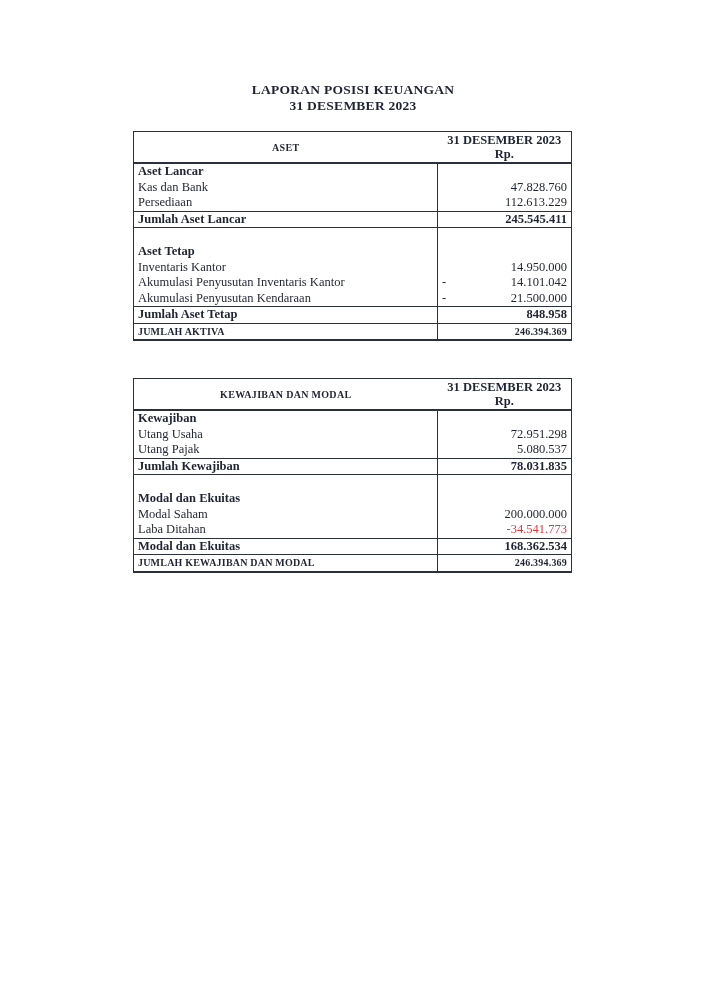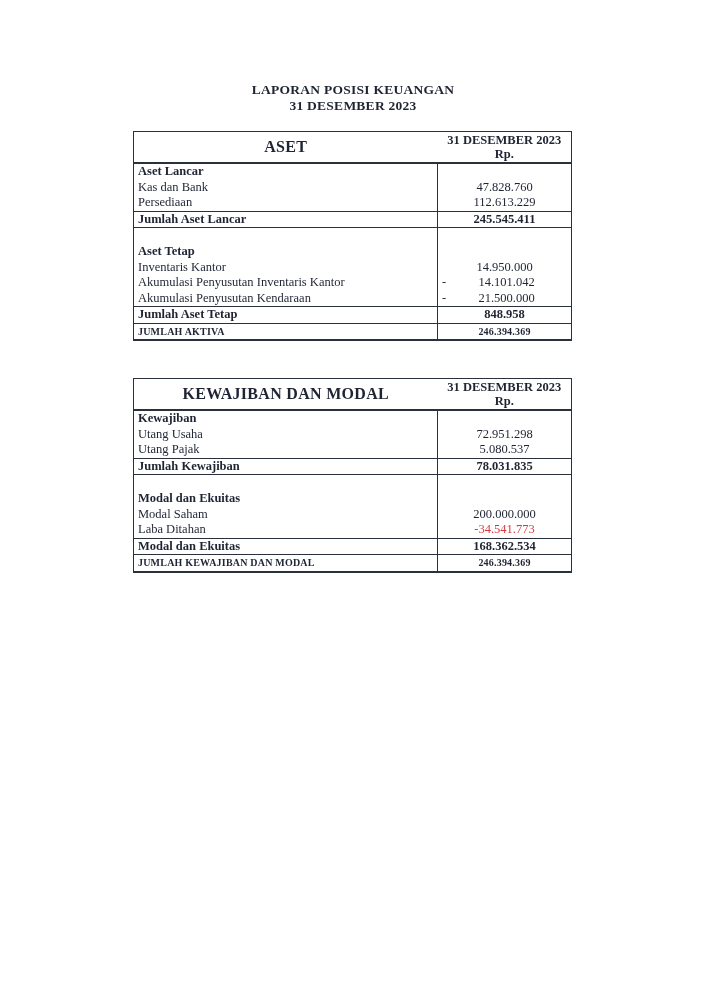--- a/index.html
+++ b/index.html
@@ -29,33 +29,33 @@
     border:1.6px solid var(--border);
     border-bottom:2.2px solid var(--border);
     font-size:12.5px;
   }
   table.fin col.c-label{width:304px;}
   table.fin col.c-value{width:134px;}
   table.fin th{
     border-bottom:2px solid var(--border);
     font-weight:bold;vertical-align:middle;padding:1px 2px;
   }
-  th.h-title{font-size:16px;text-align:center;letter-spacing:.3px;}
+  th.h-title{font-size:10px;text-align:center;letter-spacing:.3px;}
   th.h-date{font-size:12.5px;text-align:center;line-height:14px;}
   table.fin td{
     padding:0 4px;height:15.5px;line-height:15.2px;
     vertical-align:middle;white-space:nowrap;overflow:hidden;
   }
   td.val{
     border-left:1.4px solid var(--border);
     padding:0 6px 0 4px;
   }
   td.val .cellflex{display:flex;justify-content:space-between;align-items:baseline;}
   td.val .sign{flex:0 0 auto;}
-  td.val .num{flex:1 1 auto;text-align:center;}
+  td.val .num{flex:1 1 auto;text-align:right;}
   tr.r-section td.lbl{font-weight:bold;}
   tr.r-total td{font-weight:bold;border-top:1.5px solid var(--border);}
   tr.r-grand td{font-weight:bold;font-size:10px;border-top:1.5px solid var(--border);letter-spacing:.2px;}
   tr.rule-below td{border-bottom:1.5px solid var(--border);}
   tr.r-spacer td{height:16px;}
   .neg .num{color:var(--negative);}
   #tbl-0{top:131px;}
   #tbl-1{top:378px;}
 </style>
 </head>

